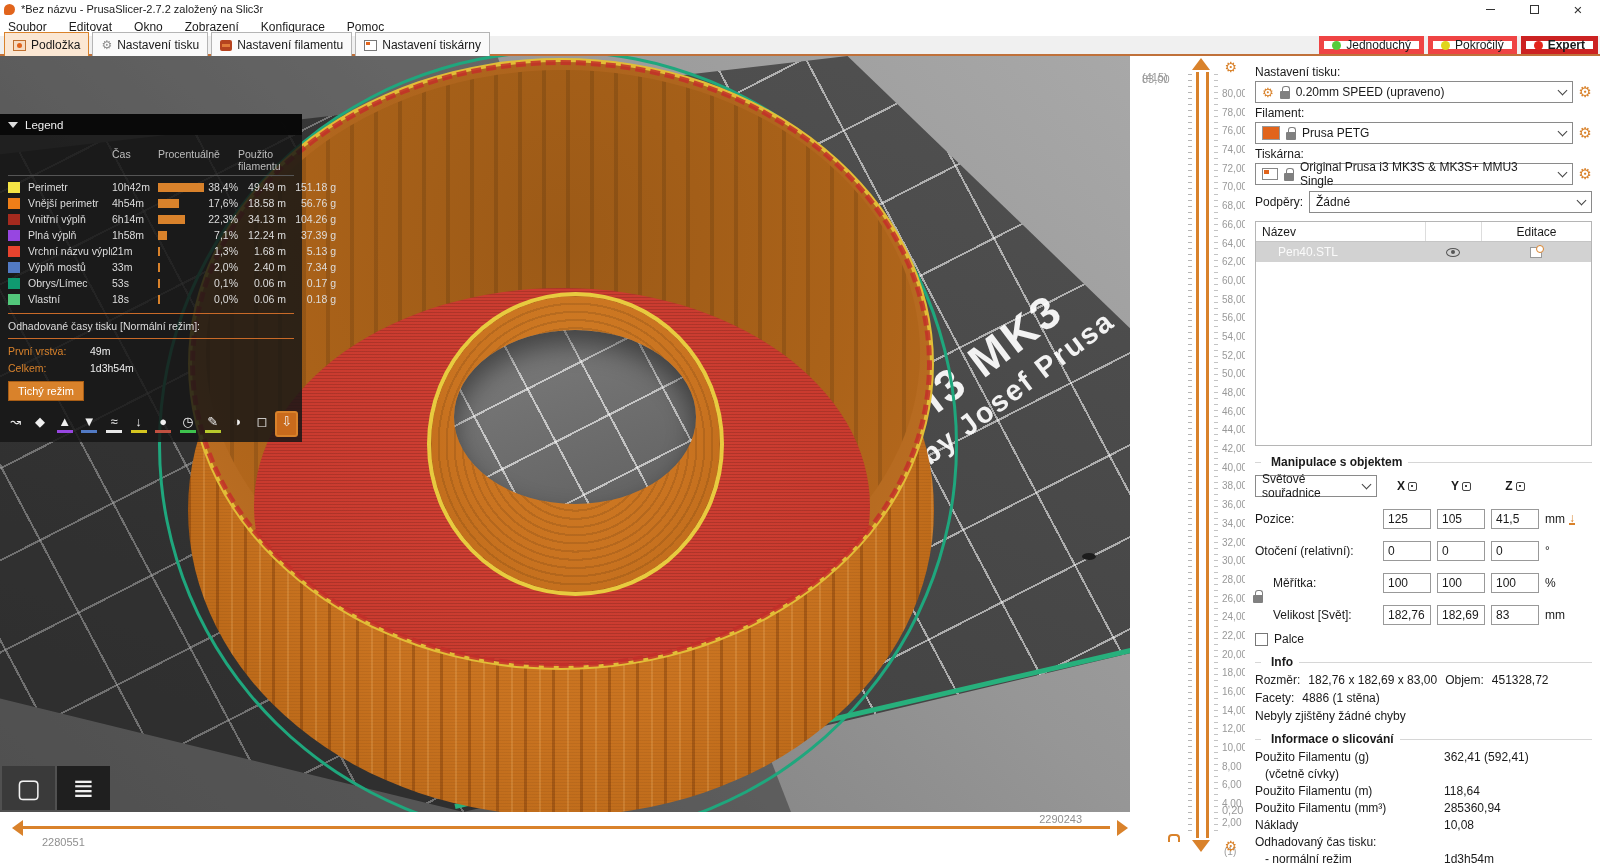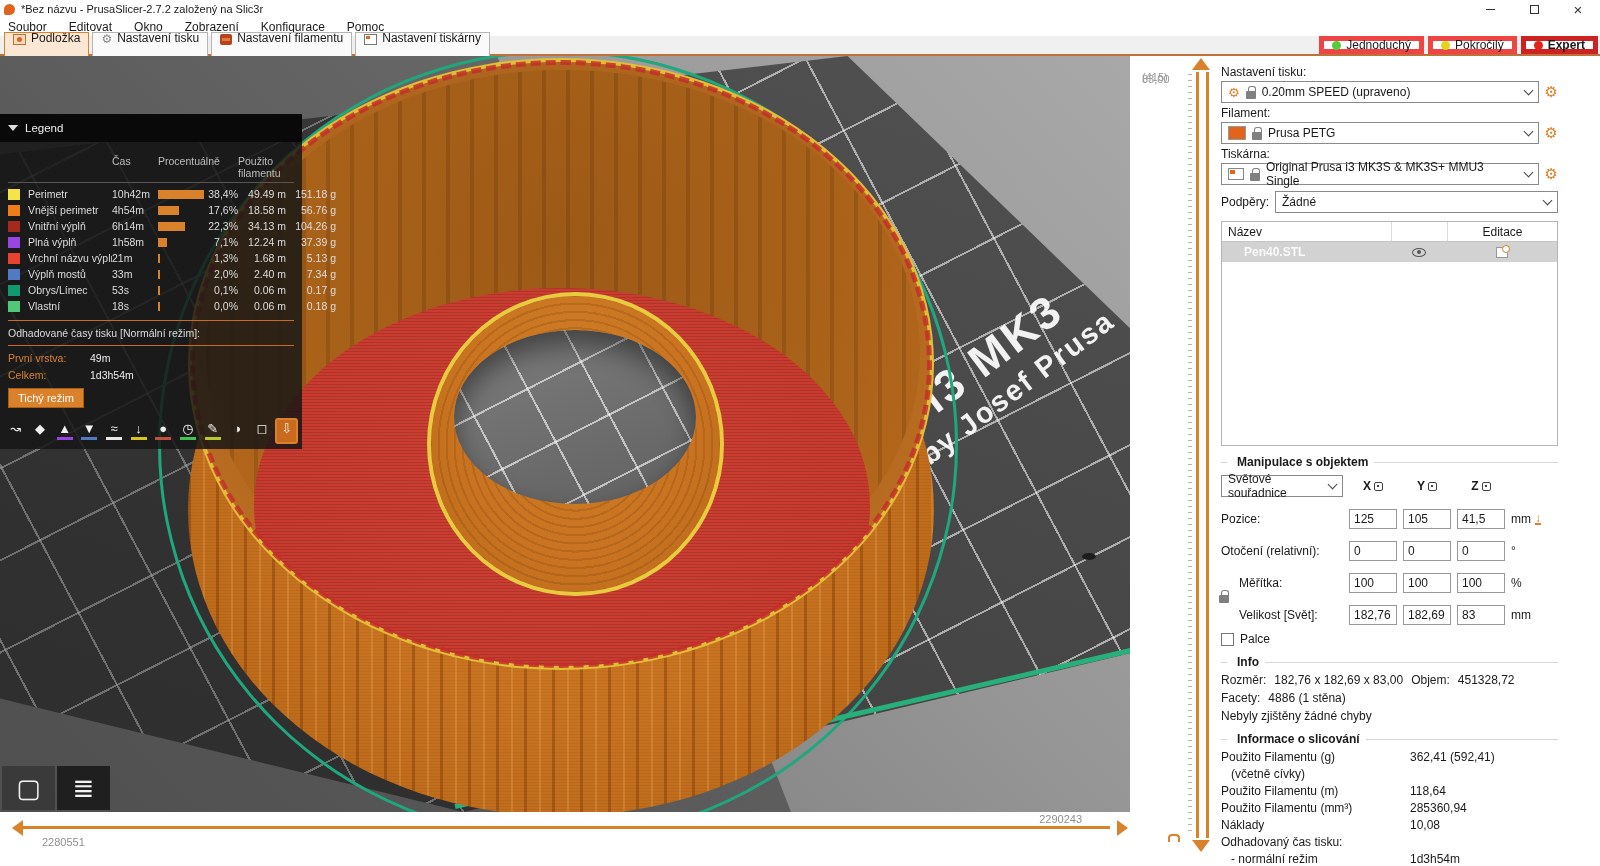--- a/index.html
+++ b/index.html
@@ -13,21 +13,21 @@
   .win-btn { width:44px; height:18px; display:flex; align-items:center; justify-content:center; color:#333; font-size:12px; }
   .min-glyph { width:9px; height:1px; background:#333; display:inline-block; }
   .restore-glyph { position:relative; width:9px; height:9px; }
   .restore-glyph::before { content:''; position:absolute; left:0; bottom:0; width:7px; height:7px; border:1px solid #333; background:#fff; }
   .restore-glyph::after { content:''; position:absolute; right:0; top:0; width:7px; height:7px; border:1px solid #333; }
 
   .menubar { position:absolute; left:0; top:18px; width:1600px; height:18px; background:#fff; display:flex; align-items:center; padding-left:8px; gap:22px; font-size:12px; }
   .menu-item { cursor:default; }
 
   .tabbar { position:absolute; left:0; top:36px; width:1600px; height:20px; background:#f0f0f0; border-bottom:2px solid #c0713a; display:flex; align-items:center; padding-left:4px; gap:3px; }
-  .tab { display:flex; align-items:flex-end; gap:5px; height:18px; padding:12px 8px; background:#fafafa; border:1px solid #b5b5b5; font-size:12px; }
+  .tab { display:flex; align-items:center; gap:5px; height:18px; padding:12px 8px; background:#fafafa; border:1px solid #b5b5b5; font-size:12px; }
   .tab.active { background:#fbe7d3; border-color:#d9822b; }
   .ic-bed { width:13px; height:11px; border:1px solid #c07030; background:#f6dcc3; position:relative; }
   .ic-bed::after { content:''; position:absolute; left:3px; top:2px; width:5px; height:5px; background:#e1641c; border-radius:50%; }
   .ic-gear { color:#8a8a8a; font-size:12px; line-height:1; }
   .ic-spool { width:12px; height:11px; background:#b5431f; border-radius:2px; position:relative; }
   .ic-spool::after { content:''; position:absolute; left:2px; top:4px; width:8px; height:3px; background:#e07b3a; }
   .ic-printer { width:13px; height:11px; border:1px solid #777; background:#fff; position:relative; }
   .ic-printer::before { content:''; position:absolute; left:1px; top:1px; width:4px; height:3px; background:#e1641c; }
   .modes { margin-left:auto; display:flex; gap:4px; margin-right:2px; }
   .mode-btn { display:flex; align-items:center; gap:5px; height:18px; padding:0 8px; background:#fff; border:5px solid #ef4444; font-size:12px; }
@@ -71,21 +71,21 @@
         radial-gradient(ellipse at 50% 35%, #d07c24 0%, #c97320 60%, #b96717 100%); }
   .hole { position:absolute; left:262px; top:268px; width:242px; height:174px; border-radius:50%;
       background:
         repeating-linear-gradient(62deg, rgba(255,255,255,0) 0 58px, rgba(255,255,255,.6) 58px 60px),
         repeating-linear-gradient(-27deg, rgba(255,255,255,0) 0 58px, rgba(255,255,255,.6) 58px 60px),
         linear-gradient(160deg,#7d7d7d,#616161);
       box-shadow:inset 0 14px 26px rgba(0,0,0,.45); }
 
   
   .legend { position:absolute; left:0; top:58px; width:302px; background:rgba(22,22,22,.84); color:#ddd; z-index:20; font-size:10.5px; }
-  .legend-header { height:28px; background:rgba(8,8,8,.92); display:flex; align-items:center; gap:7px; padding:0 8px; font-size:11.5px; color:#eee; }
+  .legend-header { height:21px; background:rgba(8,8,8,.92); display:flex; align-items:center; gap:7px; padding:0 8px; font-size:11.5px; color:#eee; }
   .tri-down { width:0; height:0; border-left:5px solid transparent; border-right:5px solid transparent; border-top:6px solid #ddd; }
   .legend-body { padding:7px 8px 0 8px; }
   .view-select { display:flex; align-items:center; height:22px; border:1px solid #666; background:#1d1d1d; color:#ddd; font-size:11px; padding-left:6px; }
   .view-select .dd { margin-left:auto; width:20px; height:20px; background:#d9822b; display:flex; align-items:center; justify-content:center; }
   .view-select .dd .tri-down { border-top-color:#5a2d00; }
   .ltable { margin-top:6px; }
   .lhead { display:flex; color:#bdbdbd; border-bottom:1px solid #555; padding-bottom:3px; margin-bottom:3px; }
   .lh-time { width:46px; margin-left:104px; }
   .lh-pct { width:80px; }
   .lh-used { flex:1; }
@@ -134,21 +134,21 @@
   .v-arrow-up { position:absolute; left:62px; top:2px; width:0; height:0; border-left:9px solid transparent; border-right:9px solid transparent; border-bottom:12px solid #d9822b; }
   .v-arrow-dn { position:absolute; left:62px; top:784px; width:0; height:0; border-left:9px solid transparent; border-right:9px solid transparent; border-top:12px solid #d9822b; }
   .v-labels { position:absolute; left:92px; top:32px; height:740px; display:flex; flex-direction:column; justify-content:space-between; color:#999; font-size:10px; }
   .v-min1 { position:absolute; left:92px; top:748px; color:#999; font-size:11px; }
   .v-min2 { position:absolute; left:94px; top:790px; color:#999; font-size:10px; }
   .v-lock { position:absolute; left:36px; top:784px; }
   .lockbody { position:relative; width:12px; height:9px; background:#d9822b; border-radius:1px; margin-top:6px; }
   .lockbody::before { content:''; position:absolute; top:-6px; left:2px; width:8px; height:6px; border:2px solid #d9822b; border-bottom:none; border-radius:4px 4px 0 0; }
 
   
-  .panel { position:absolute; left:1211px; top:56px; width:355px; height:810px; background:#fff; padding:6px 8px 0 10px; font-size:12px; }
+  .panel { position:absolute; left:1245px; top:56px; width:355px; height:810px; background:#fff; padding:6px 8px 0 10px; font-size:12px; }
   .p-label { margin:3px 0 2px 0; }
   .combo-row { display:flex; align-items:center; gap:6px; }
   .combo { flex:1; display:flex; align-items:center; height:22px; border:1px solid #8a8a8a; background:#fff; padding:0 6px; gap:6px; }
   .caret { width:7px; height:7px; border-right:1.6px solid #444; border-bottom:1.6px solid #444; transform:rotate(45deg); margin-left:auto; margin-top:-3px; flex:none; }
   .gear-orange { color:#d9822b; font-size:15px; flex:none; }
   .mini-lock { position:relative; width:10px; height:8px; background:#808080; border-radius:1px; margin-top:5px; flex:none; }
   .mini-lock::before { content:''; position:absolute; top:-5px; left:2px; width:6px; height:5px; border:1.5px solid #808080; border-bottom:none; border-radius:3px 3px 0 0; }
   .fil-swatch { width:18px; height:14px; background:#e1641c; border:1px solid #999; flex:none; }
   .prt-icon { width:16px; height:12px; border:1px solid #888; position:relative; flex:none; background:#fff; }
   .prt-icon::before { content:''; position:absolute; left:1px; top:1px; width:5px; height:4px; background:#e1641c; }
@@ -156,21 +156,21 @@
   .supports-row .combo { height:22px; }
   .infill-row { display:flex; align-items:center; gap:6px; margin-top:6px; }
   .combo.small { flex:none; width:88px; }
   .checkbox { width:13px; height:13px; border:1px solid #777; background:#fff; flex:none; }
   .obj-table { margin-top:8px; border:1px solid #b5b5b5; height:225px; display:flex; flex-direction:column; }
   .obj-head { display:flex; height:20px; align-items:center; border-bottom:1px solid #c5c5c5; }
   .obj-head .c1 { flex:1; padding-left:6px; }
   .obj-head .c2 { width:56px; border-left:1px solid #ddd; height:100%; }
   .obj-head .c3 { width:110px; border-left:1px solid #ddd; height:100%; display:flex; align-items:center; justify-content:center; }
   .obj-row { display:flex; height:20px; align-items:center; background:#d2d2d2; color:#fafafa; }
-  .obj-row .c1 { flex:1; padding-left:22px;font-weight:bold; }
+  .obj-row .c1 { flex:1; padding-left:22px; }
   .obj-row .c2 { width:56px; display:flex; justify-content:center; }
   .obj-row .c3 { width:110px; display:flex; justify-content:center; }
   .eye { width:14px; height:9px; border:1.4px solid #555; border-radius:50%; position:relative; }
   .eye::after { content:''; position:absolute; left:4px; top:1.5px; width:4px; height:4px; background:#555; border-radius:50%; }
   .edit-ic { width:12px; height:11px; border:1px solid #999; position:relative; background:#fff; }
   .edit-ic::after { content:''; position:absolute; right:-3px; top:-3px; width:6px; height:6px; background:#fff; border:1.5px solid #d9822b; border-radius:50%; }
 
   .group { margin-top:9px; }
   .g-head { display:flex; align-items:center; gap:6px; }
   .g-title { font-weight:bold; white-space:nowrap; padding-left:4px; }

